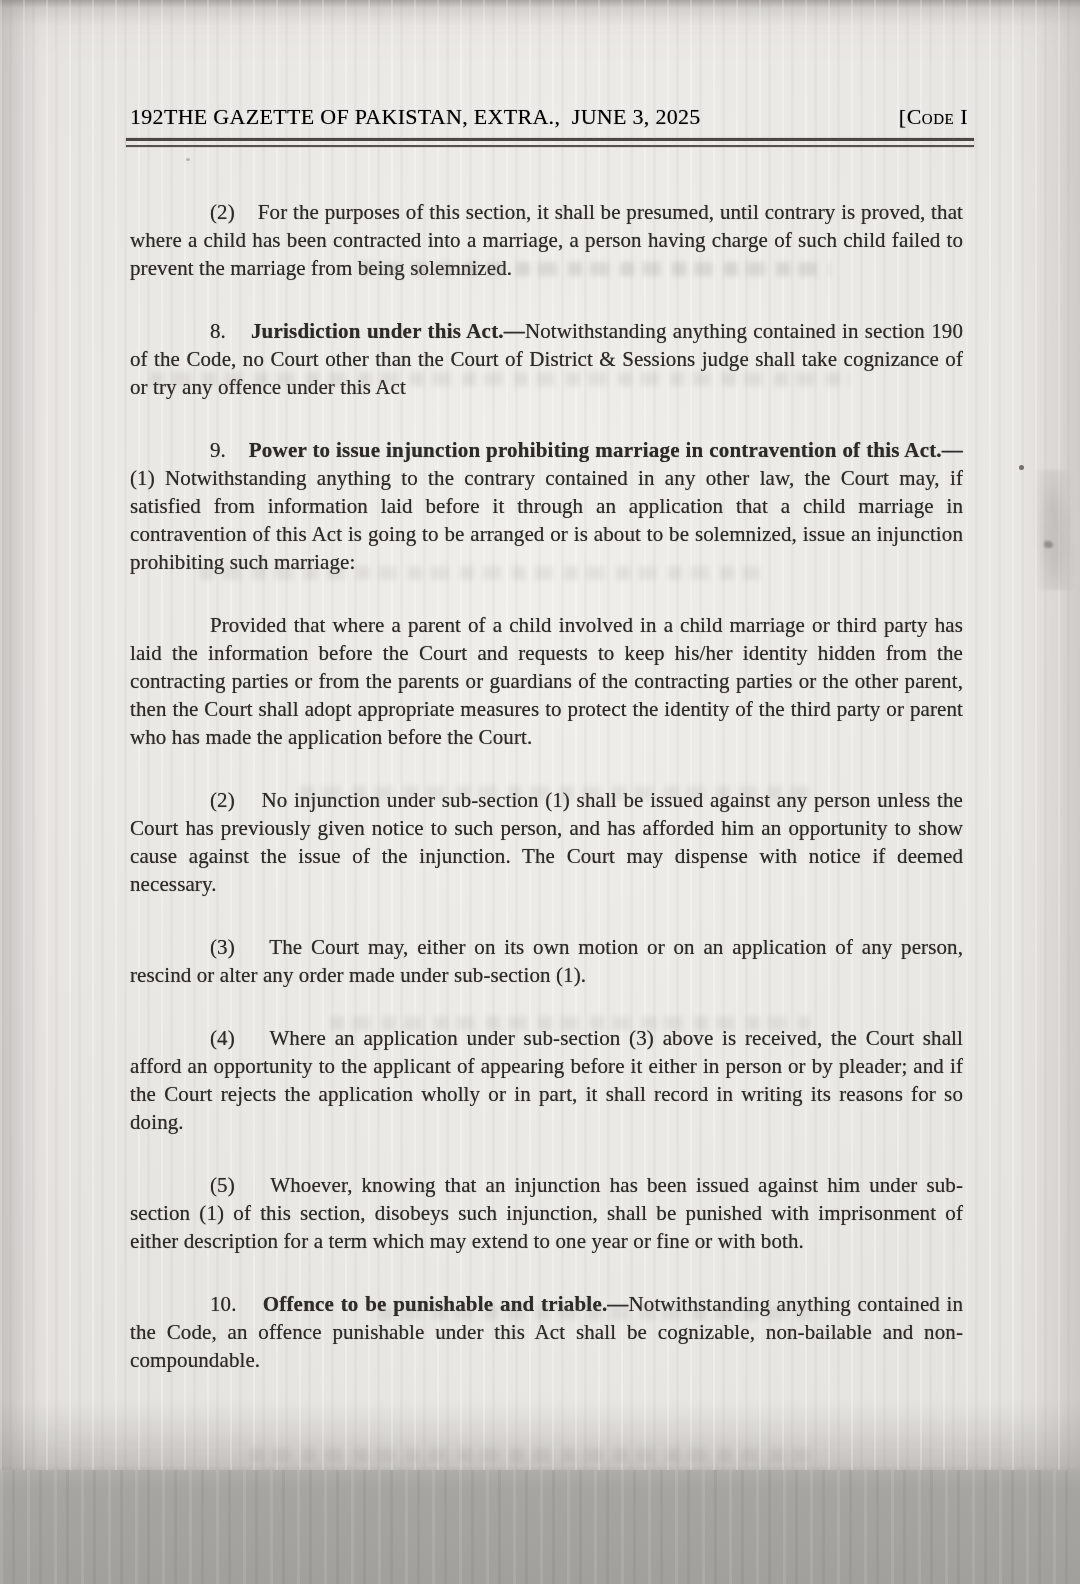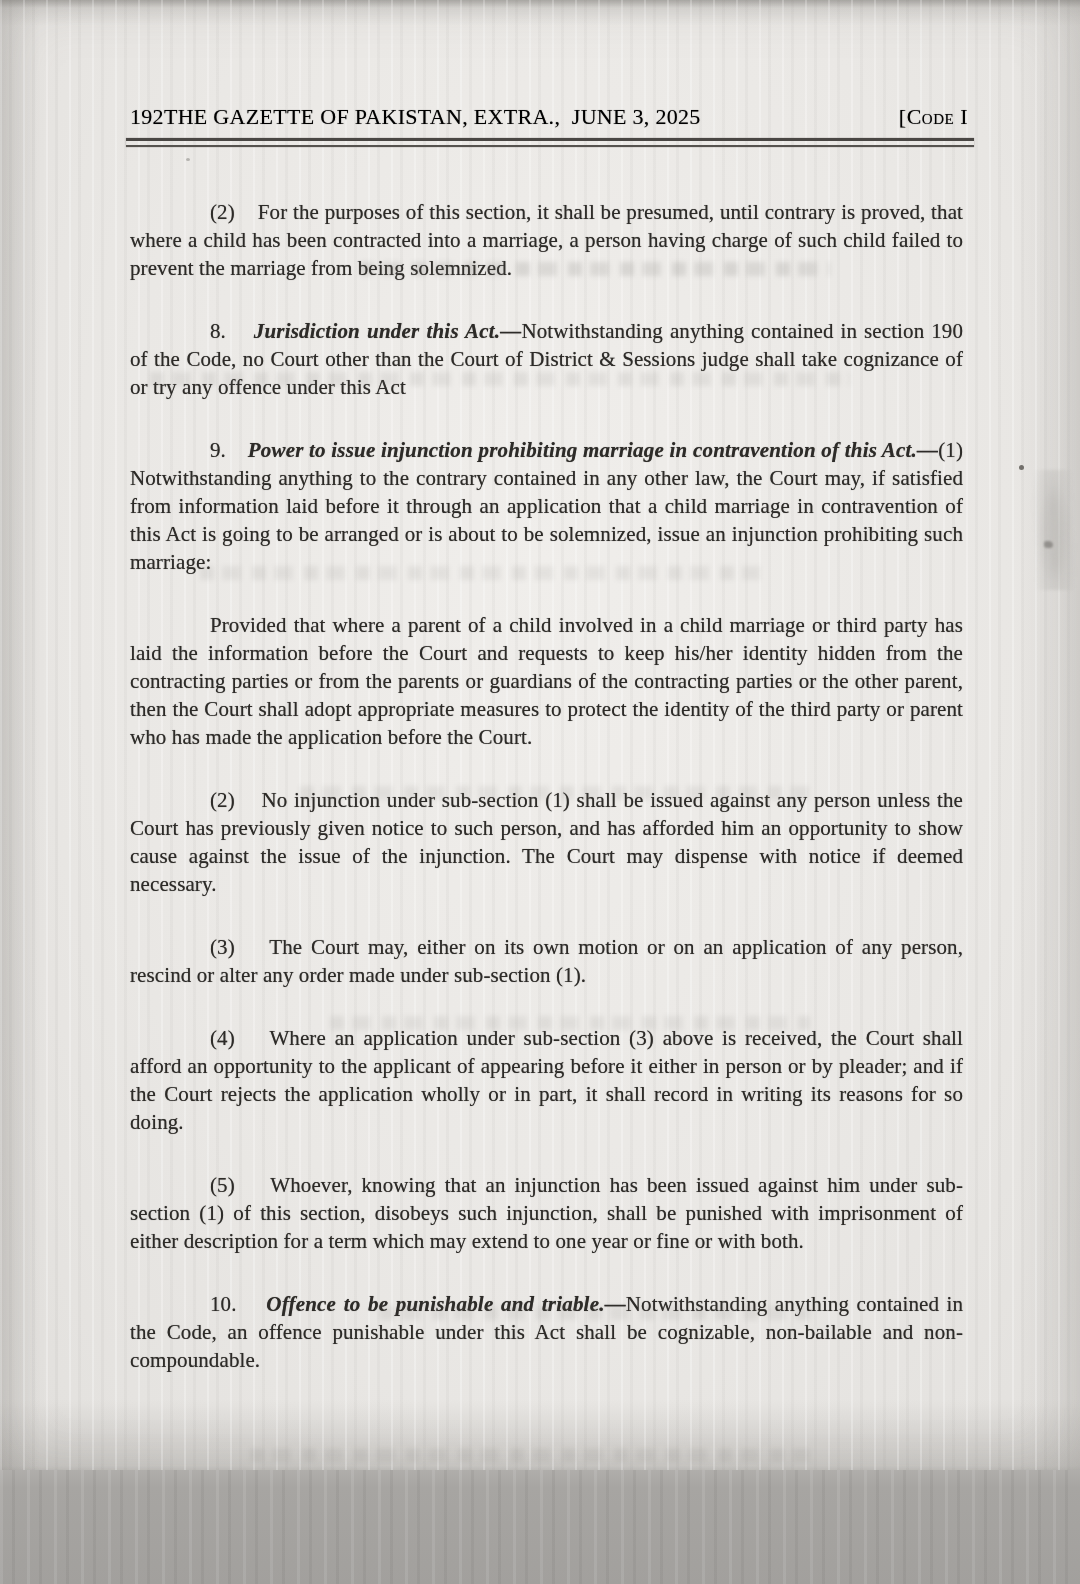--- a/index.html
+++ b/index.html
@@ -101,21 +101,20 @@
     margin-top: 30px;
   }
   .doc-body p {
     margin: 0 0 35px 0;
     text-indent: 80px;
   }
   .doc-body p:last-child { margin-bottom: 0; }
   .doc-body .bold {
     font-weight: bold;
     letter-spacing: 0.2px;
-    font-style: italic;
   }
   
   .ghost-line {
     position: absolute;
     height: 14px;
     filter: blur(2.5px);
     opacity: 0.16;
     background: repeating-linear-gradient(90deg,
       #6a6864 0px, #6a6864 14px,
       rgba(0,0,0,0) 14px, rgba(0,0,0,0) 22px,

